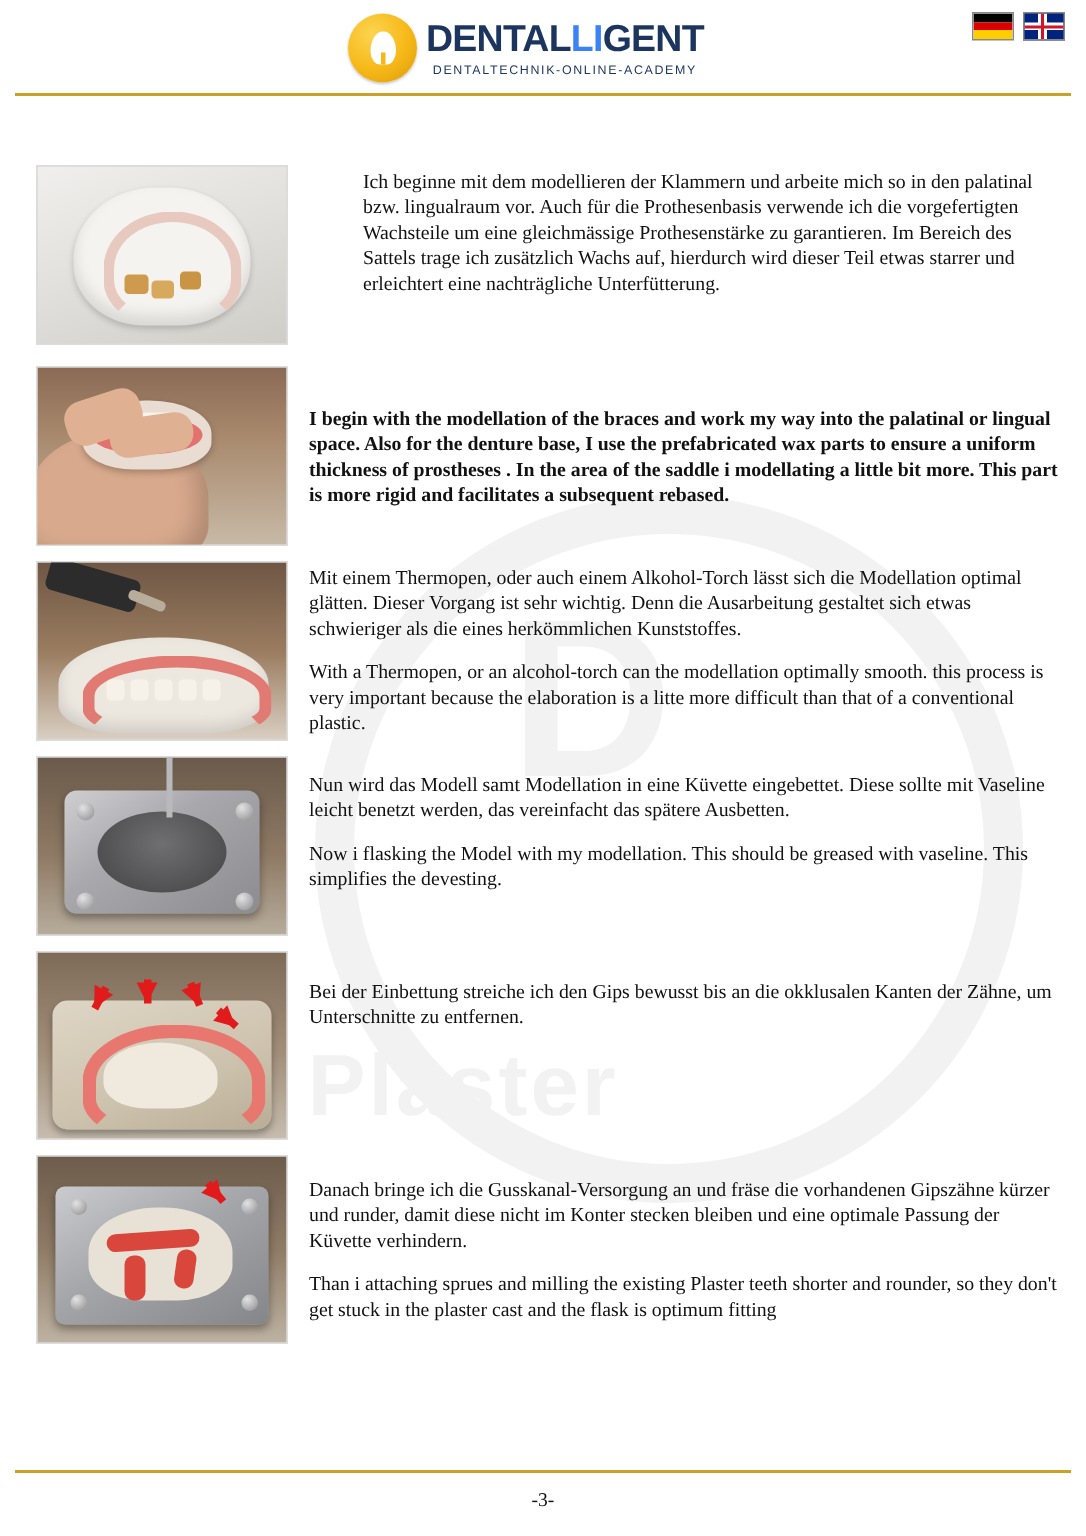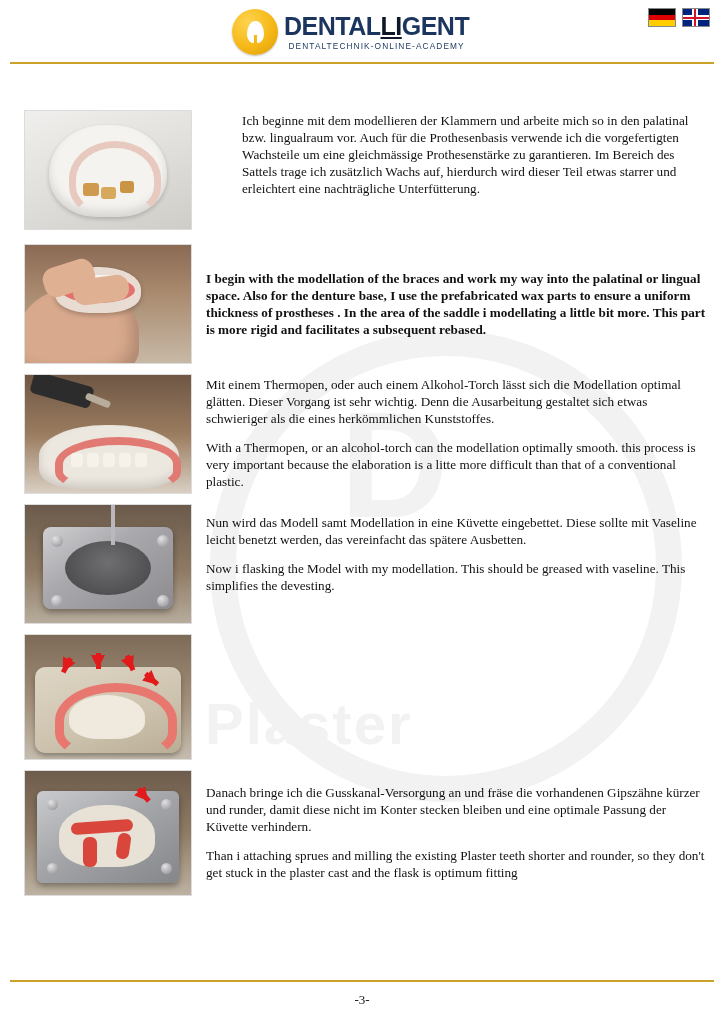--- a/index.html
+++ b/index.html
@@ -101,21 +101,21 @@
     margin-left: 6px;
     line-height: 1;
   }
   .logo-main {
     font-family: "Liberation Sans", sans-serif;
     font-weight: bold;
     font-size: 25px;
     letter-spacing: -0.5px;
     color: #1b355e;
   }
-  .logo-main .gold { color: #0f172a; text-decoration: underline; }
+  .logo-main .gold { color: #3b82f6; }
   .logo-sub {
     font-family: "Liberation Sans", sans-serif;
     font-size: 8.3px;
     letter-spacing: 1.1px;
     color: #1b355e;
     margin-top: 3px;
     text-align: center;
   }
   .flags {
     position: absolute;
@@ -491,20 +491,21 @@
           </div>
         <div class="arrow" style="left:98px; top:22px; transform:rotate(-22deg);">
             <span class="stem"></span>
           </div>
         <div class="arrow" style="left:120px; top:38px; transform:rotate(-48deg);">
             <span class="stem"></span>
           </div>
       </div>
     </div>
     <div class="text">
+      <p>Bei der Einbettung streiche ich den Gips bewusst bis an die okklusalen Kanten der Zähne, um Unterschnitte zu entfernen.</p>
     </div>
   </div>
 
   <div class="row r6">
     <div class="thumb">
       <div class="ph p6">
         <div class="bg"></div>
         <div class="plate6"></div>
         <div class="cavity"></div>
         <div class="sprue s-a"></div>

